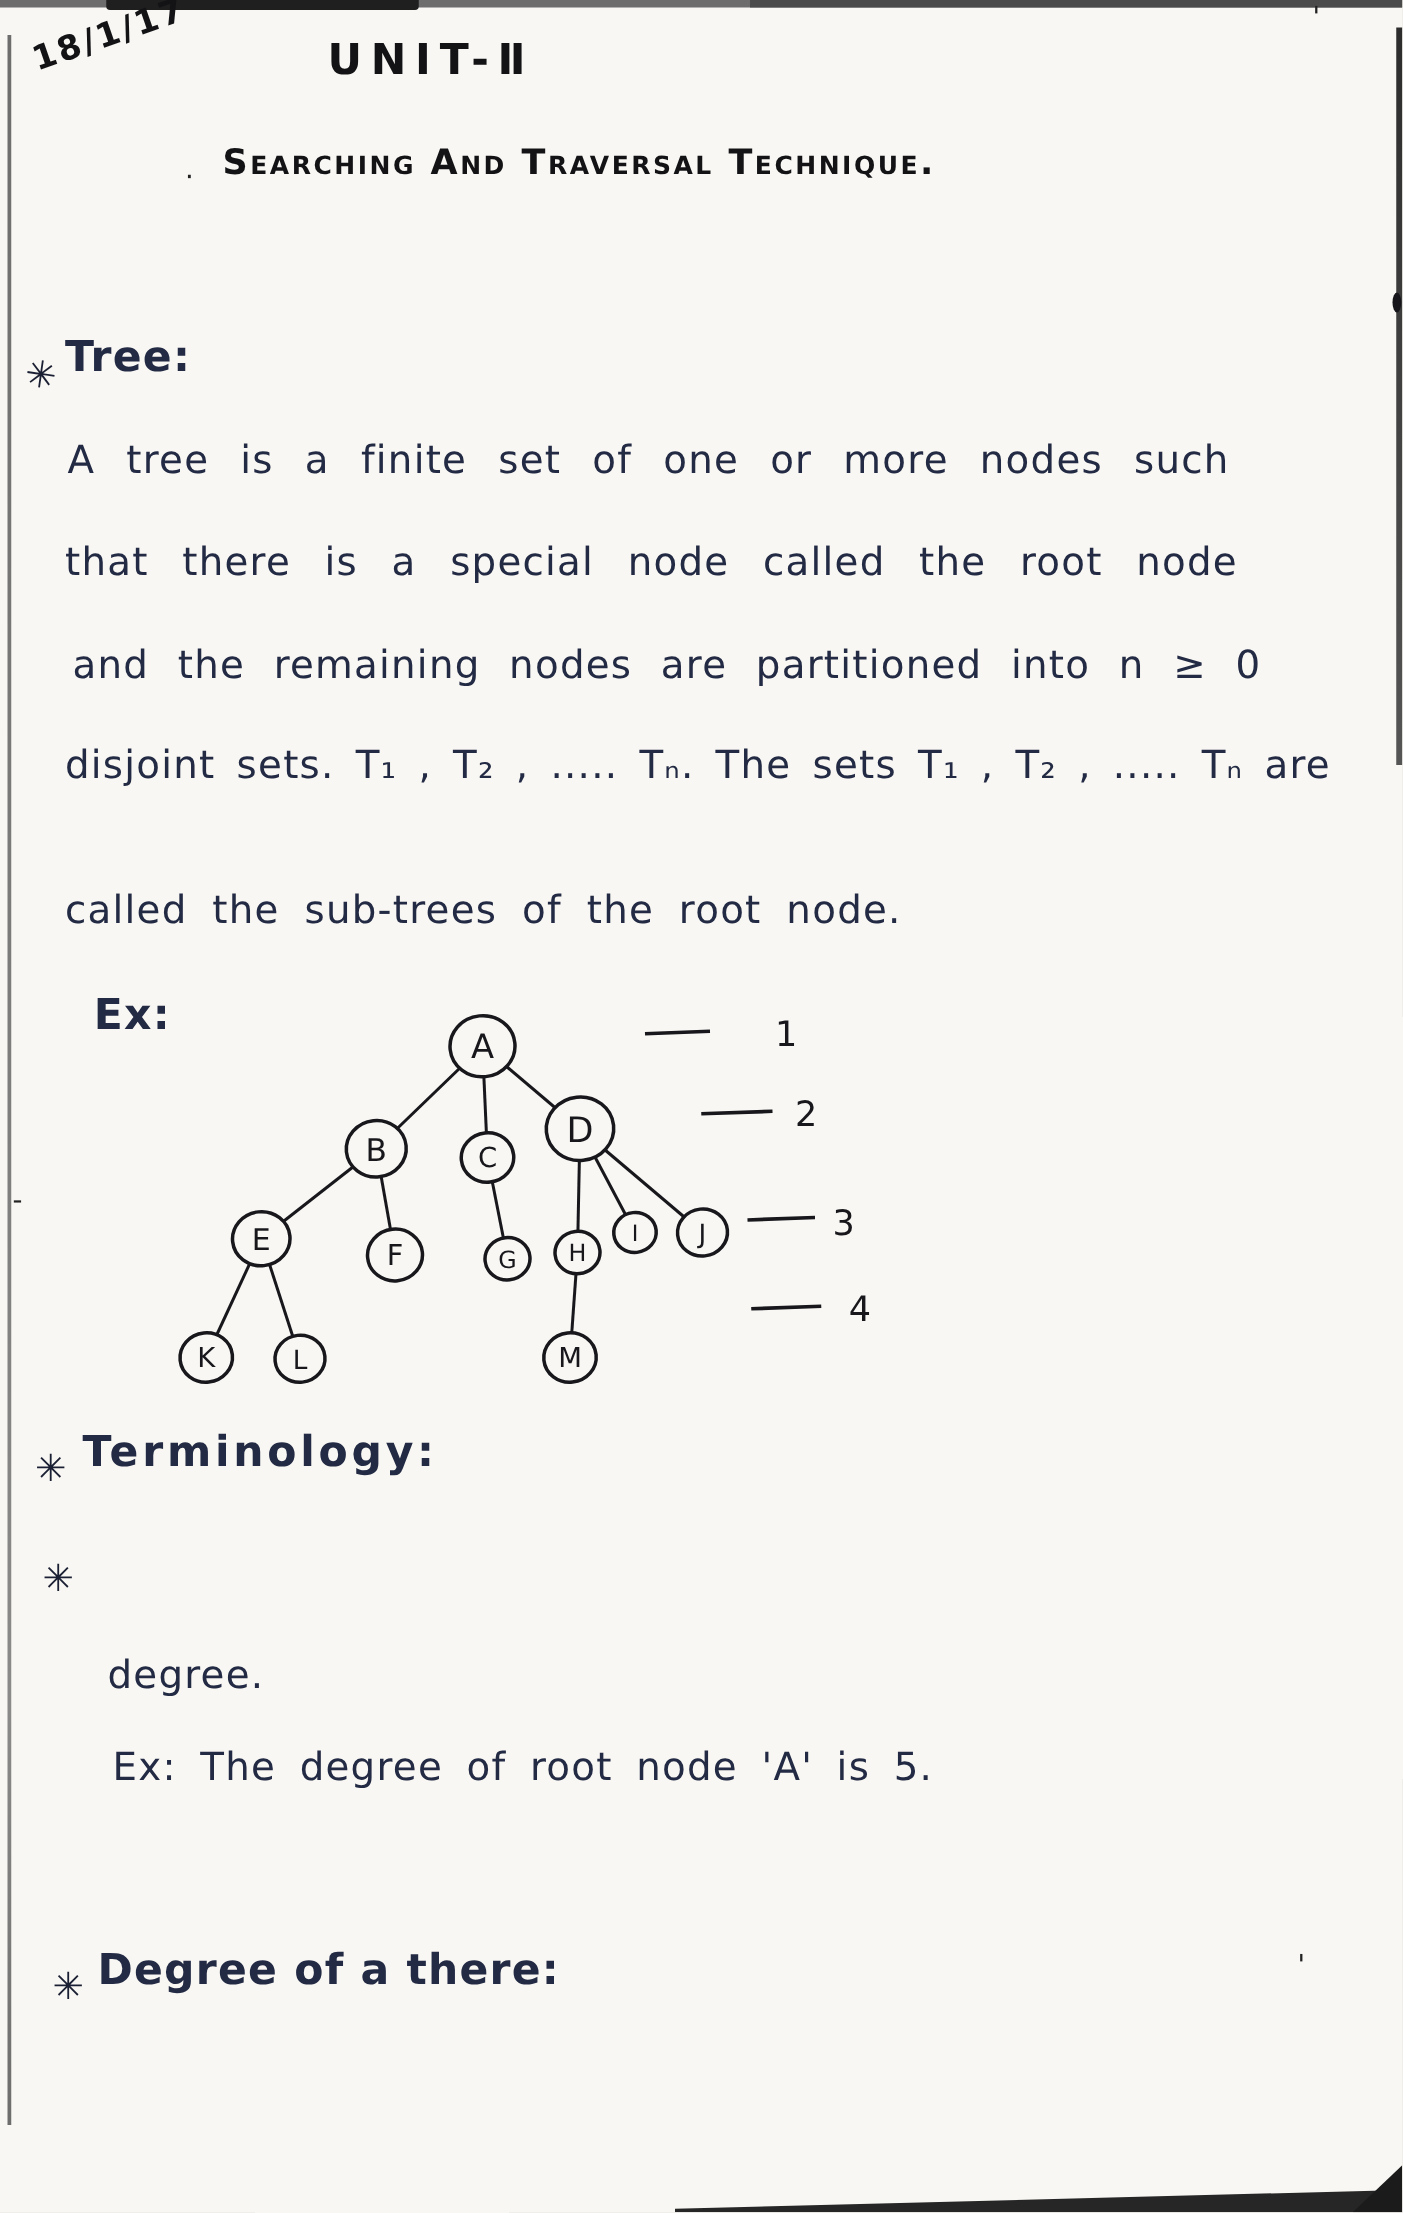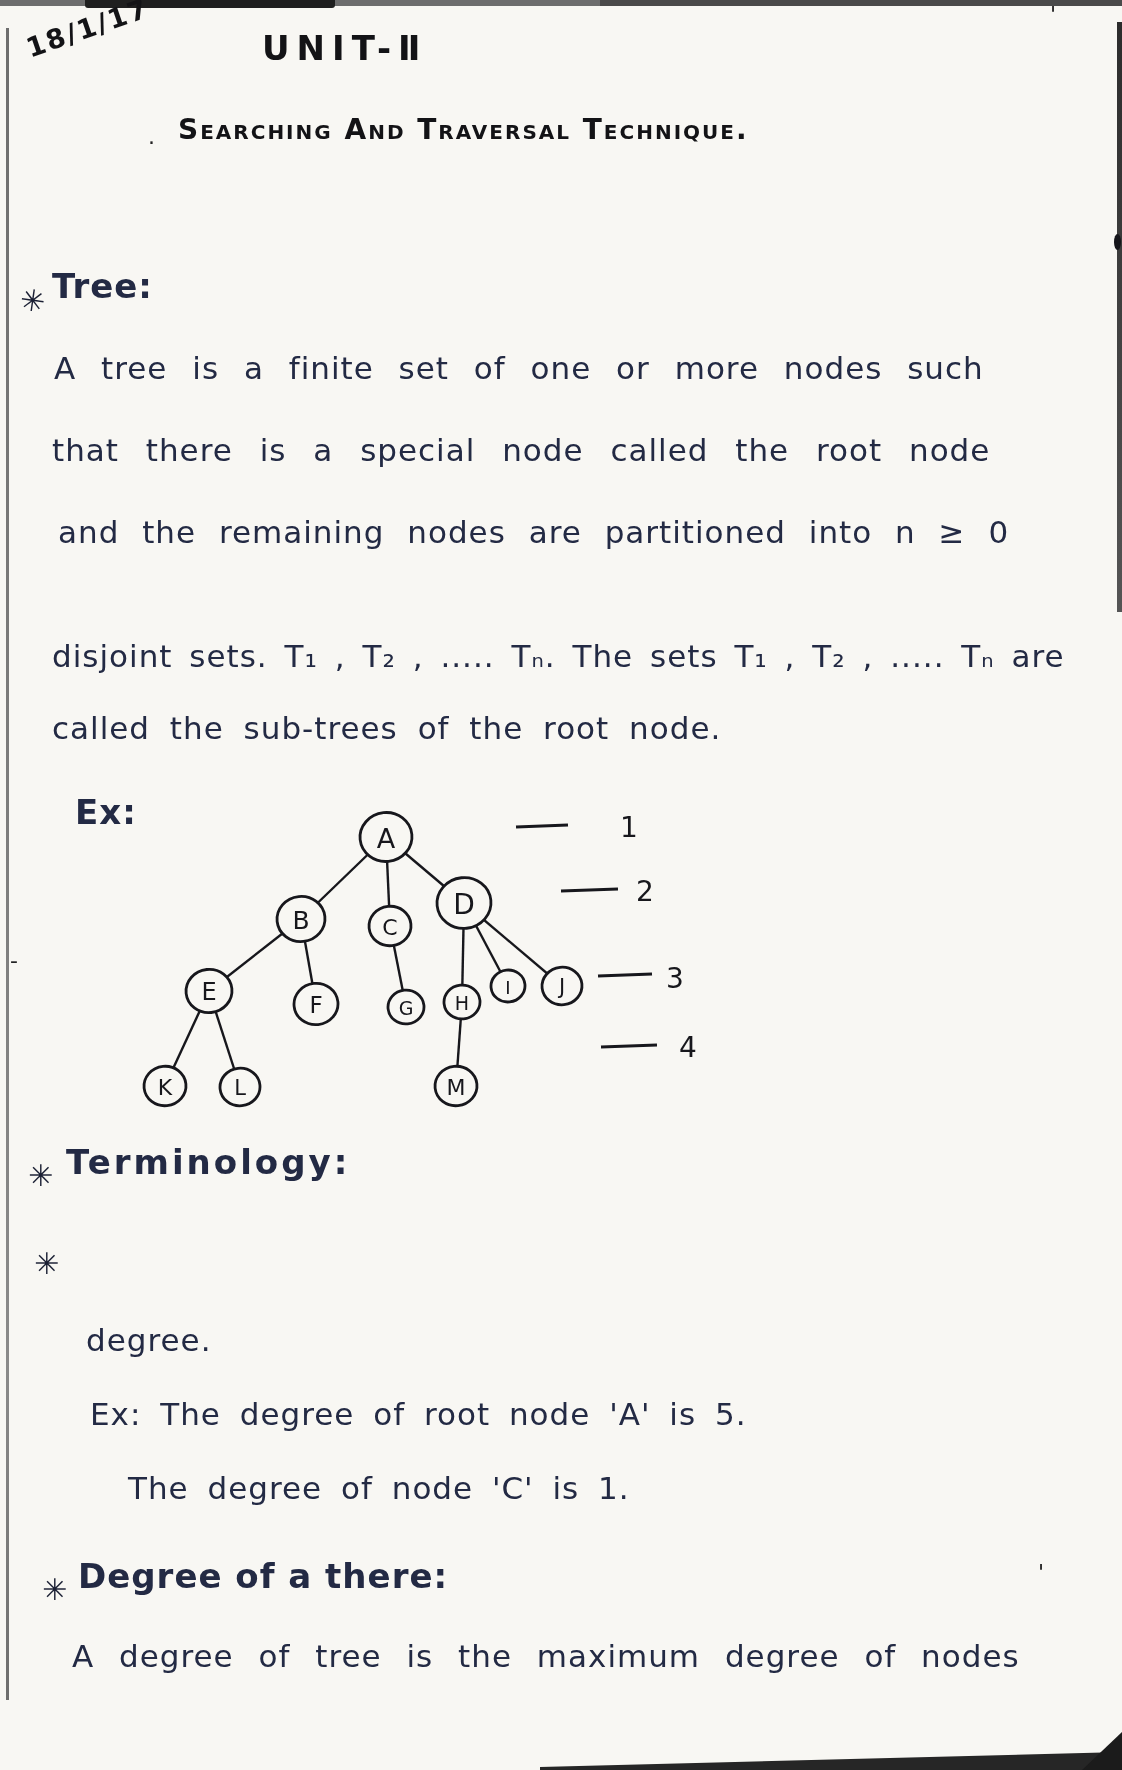--- a/index.html
+++ b/index.html
@@ -25,21 +25,21 @@
   .ink{color:#232a44;}
   .black{color:#131316;}
   .date{left:22px;top:34px;font-size:27px;letter-spacing:2px;transform:rotate(-19deg);transform-origin:left top;font-weight:600;}
   .unit{left:262px;top:28px;font-size:34px;letter-spacing:7px;font-weight:600;}
   .title{left:178px;top:113px;font-size:28px;font-variant:small-caps;letter-spacing:2px;font-weight:600;}
 
   .star{position:absolute;font-size:30px;color:#1a1f33;font-weight:700;}
   .h1{font-size:34px;font-weight:600;letter-spacing:1px;}
   .para{font-size:31px;letter-spacing:1px;font-weight:500;}
   .ws14{word-spacing:14px;text-align:right;} .ws16{word-spacing:16px;} .ws12{word-spacing:12px;}
-  .ws6{word-spacing:6px;margin-top:44px;} .ws9{word-spacing:9px;margin-top:32px;} .ws8{word-spacing:8px;}
+  .ws6{word-spacing:6px;} .ws9{word-spacing:9px;margin-top:32px;} .ws8{word-spacing:8px;}
 
   .mark{position:absolute;color:#222;font-size:22px;}
   .tree-wrap{position:absolute;left:80px;top:785px;width:660px;height:345px;}
   svg text{font-family:"DejaVu Sans","Liberation Sans",sans-serif;}
 </style>
 </head>
 <body>
 
 <div class="page">
 
@@ -154,19 +154,17 @@
           <text x="599" y="272" font-size="28" fill="#17171c">4</text>
         </g>
       </svg></div>
 
   <div class="star" style="left:28px;top:1158px;">✳</div>
   <div class="hw ink h1" style="left:66px;top:1142px;letter-spacing:3px;">Terminology:</div>
 
   <div class="star" style="left:34px;top:1246px;">✳</div>
   <div class="hw ink para" style="left:86px;top:1322px;">degree.</div>
   <div class="hw ink para ws8" style="left:90px;top:1396px;">Ex: The degree of root node 'A' is 5.</div>
-  <div class="hw ink para ws8" style="left:128px;top:1470px;">The degree of node 'C' is 1.</div>
 
   <div class="star" style="left:42px;top:1572px;">✳</div>
   <div class="hw ink h1" style="left:78px;top:1556px;">Degree of a there:</div>
-  <div class="hw ink para ws14" style="left:72px;top:1638px;">A degree of tree is the maximum degree of nodes</div>
 
 </div>
 
 </body></html>

